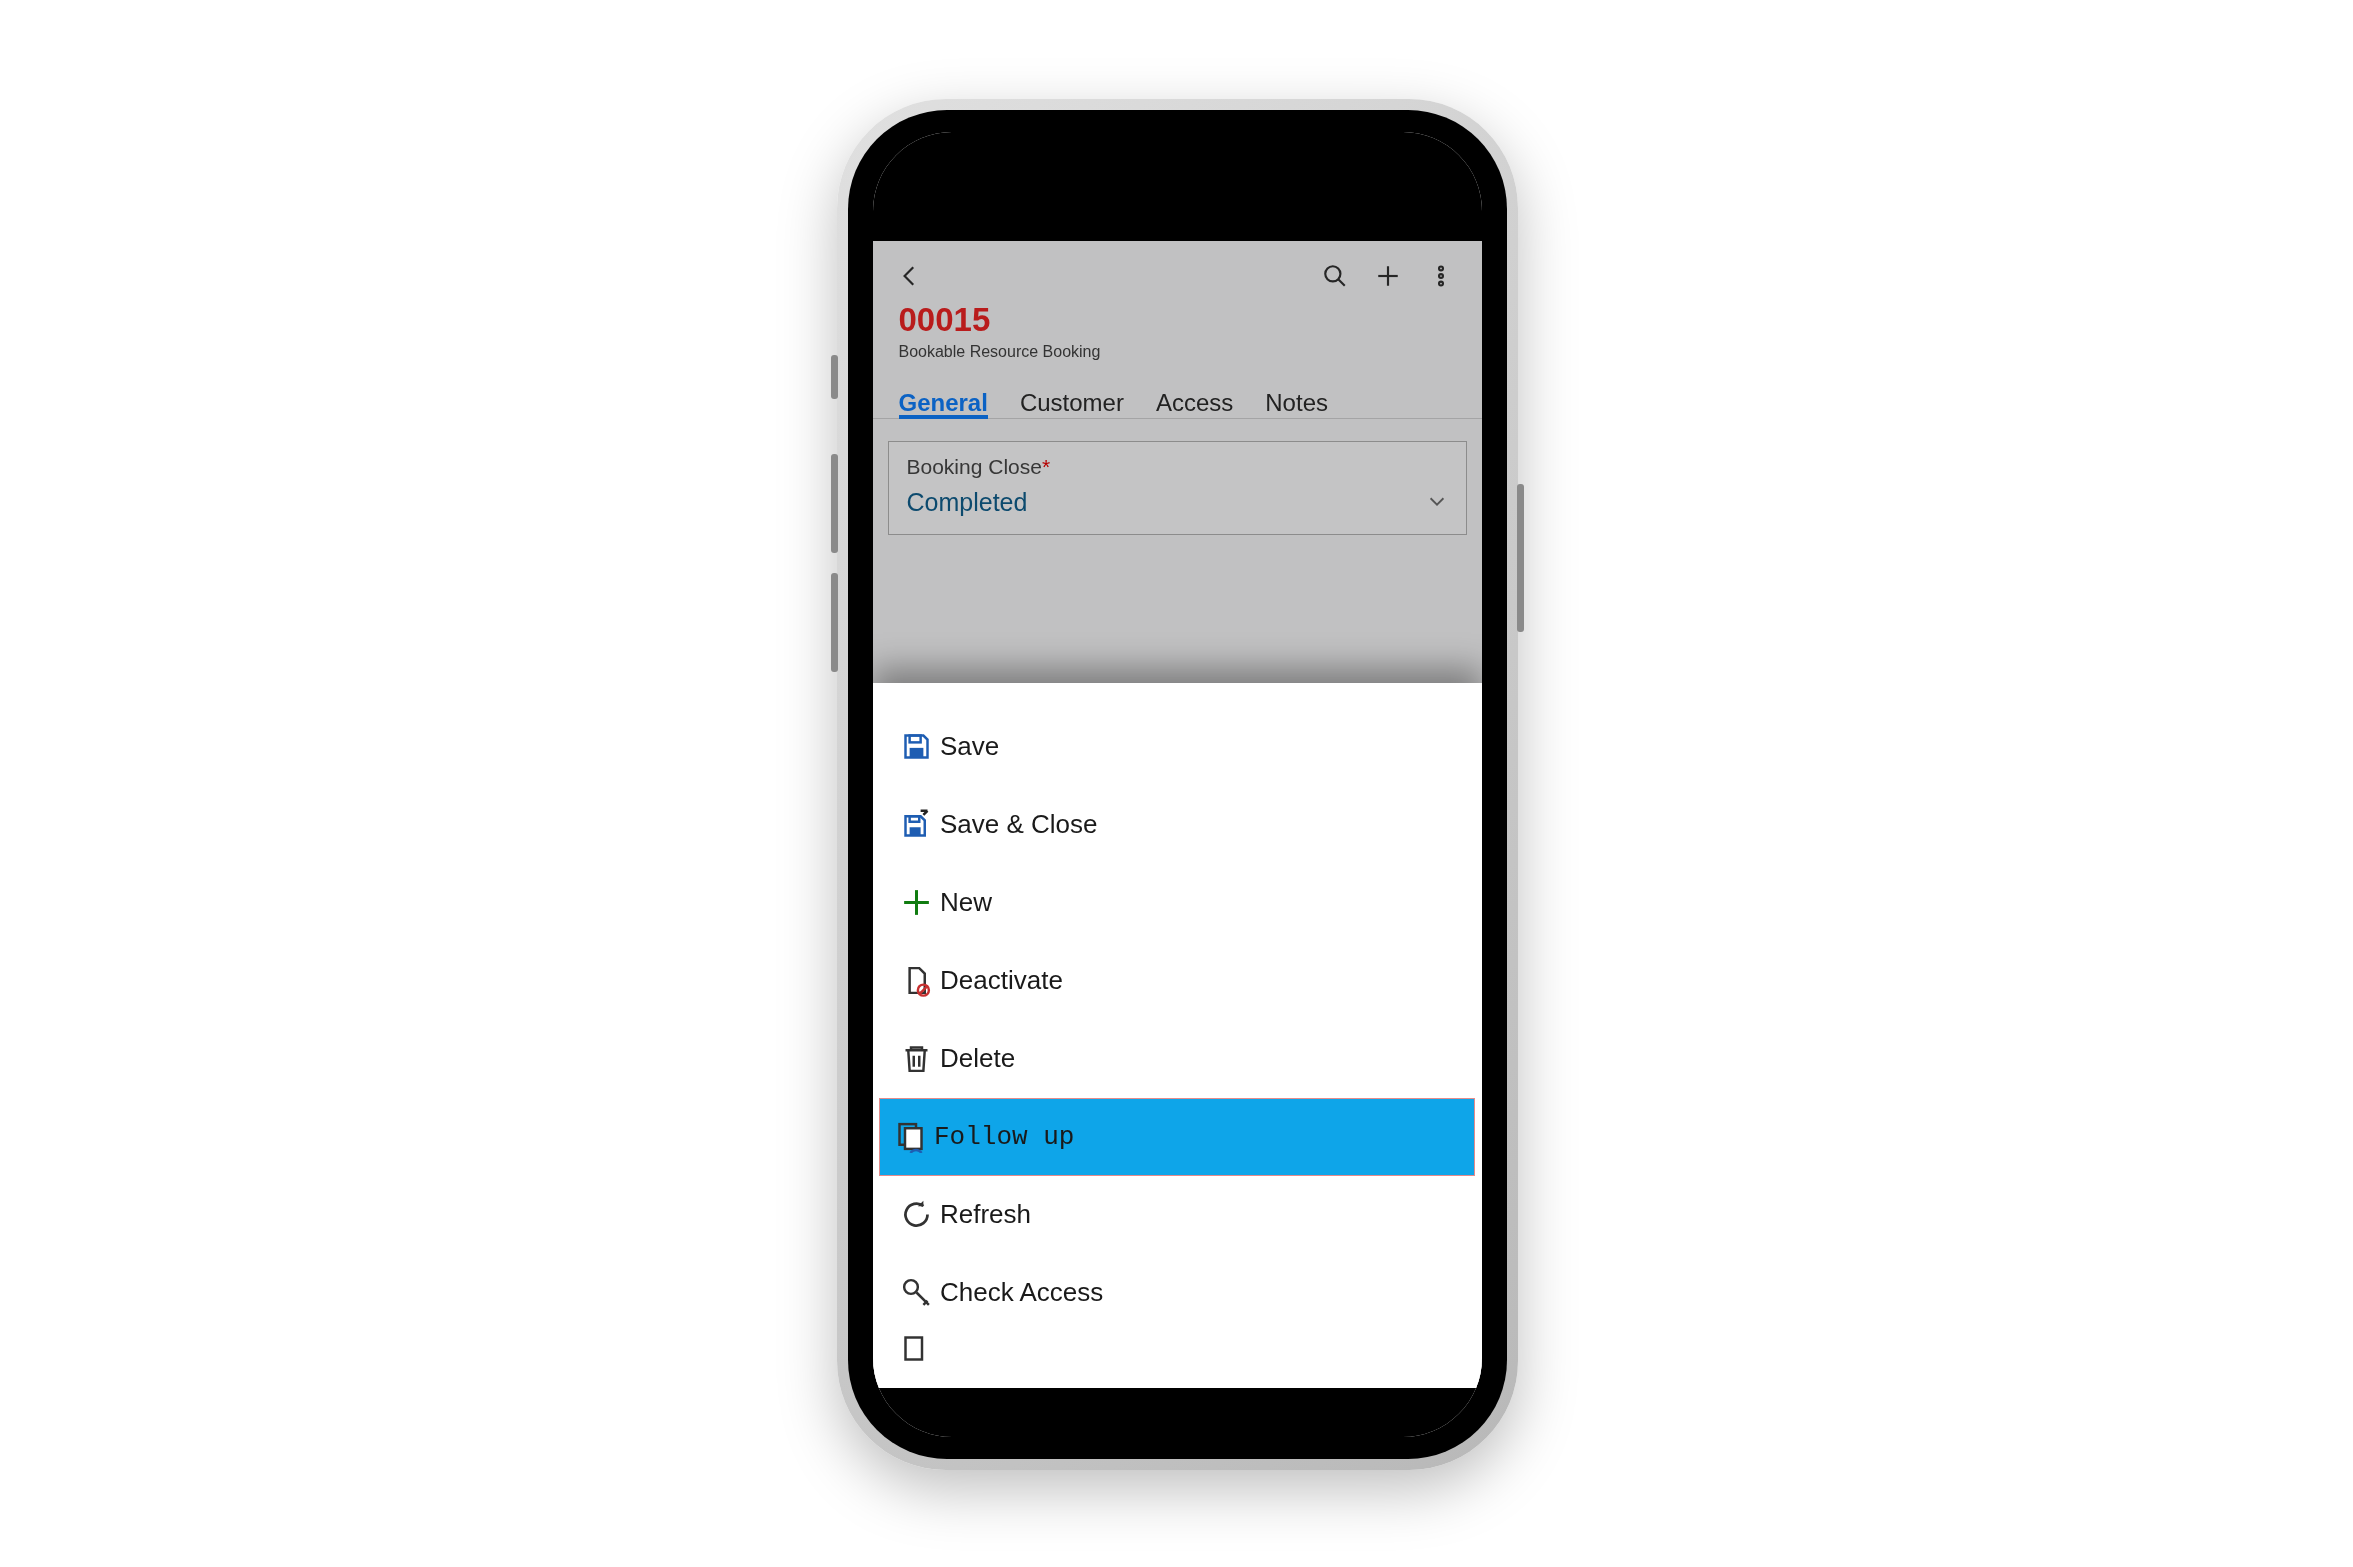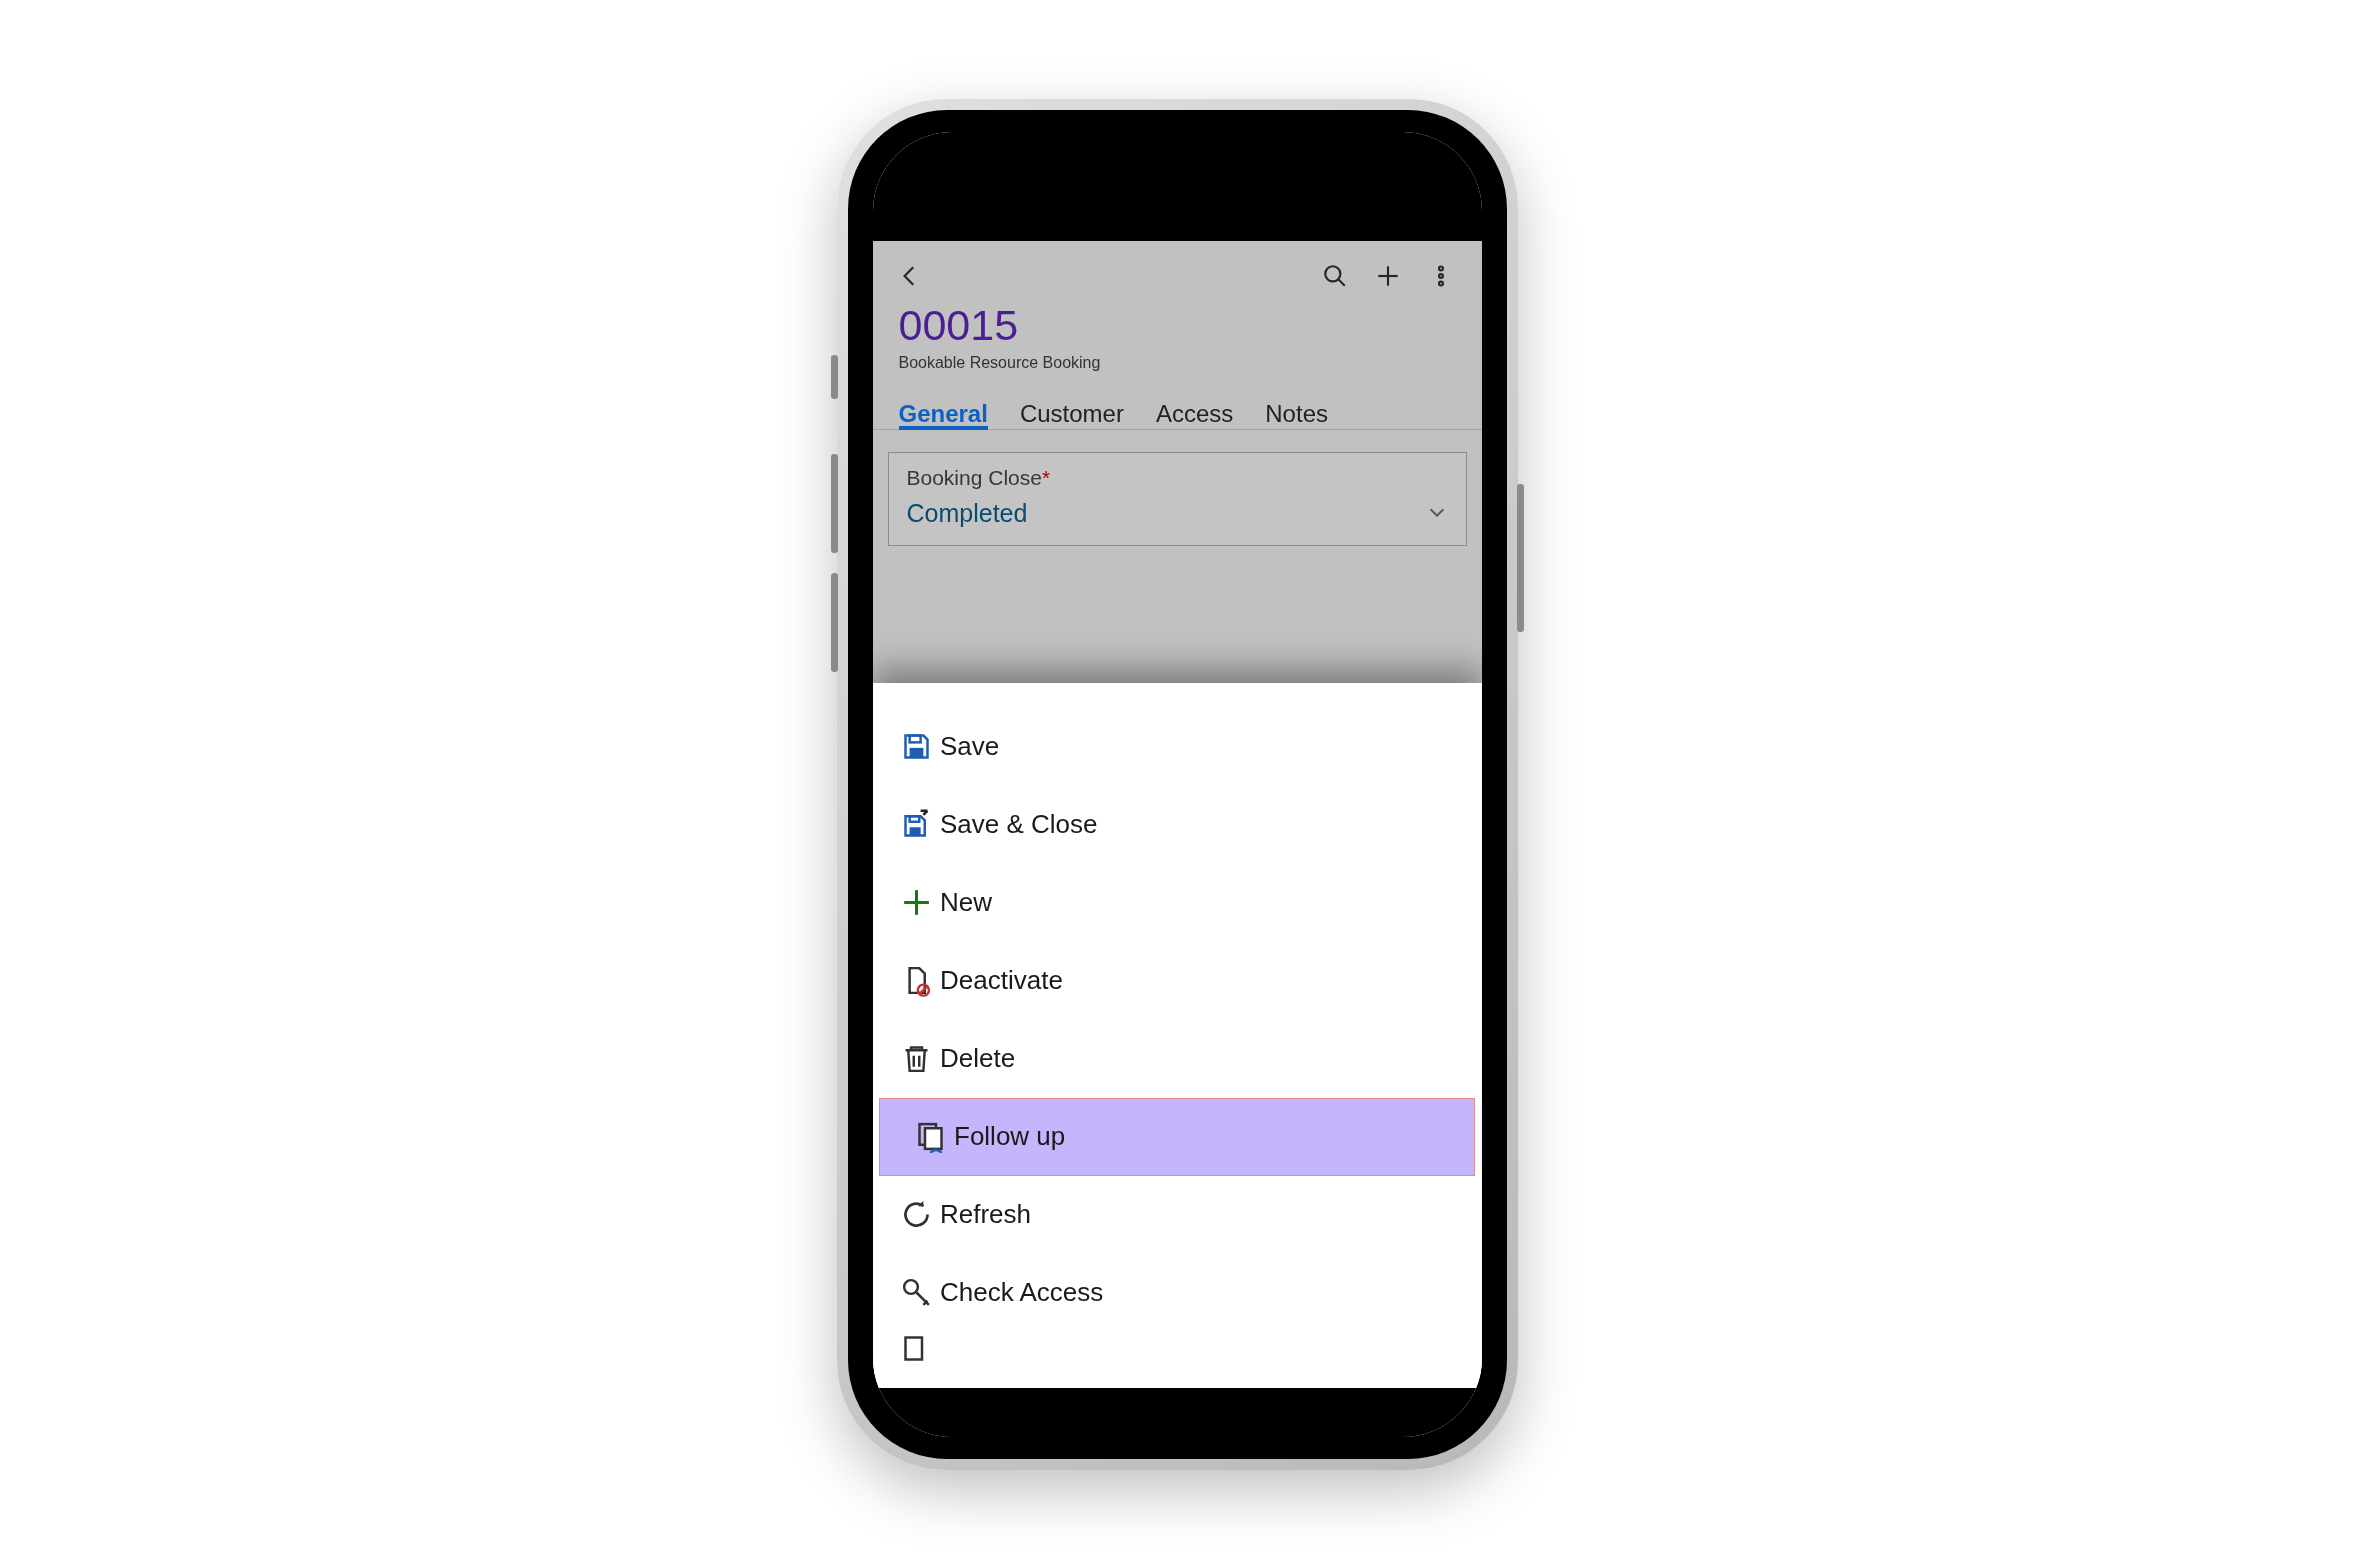--- a/index.html
+++ b/index.html
@@ -107,21 +107,21 @@
     display: flex;
     align-items: center;
     justify-content: space-between;
     padding: 20px 26px 10px 22px;
   }
   .hdr-icons { display:flex; gap: 23px; align-items:center; }
   .icon-btn { width: 30px; height: 30px; display:flex; align-items:center; justify-content:center; color:#262626; }
   .icon-btn svg { width: 26px; height: 26px; stroke: currentColor; fill:none; stroke-width:2; }
 
   .title-block { padding: 0 26px 13px 26px; }
-  .rec-title { font-size: 43px; font-weight: 400; color:#4c1d95; }
+  .rec-title { font-size: 33px; font-weight: 700; color:#b91c1c; }
   .rec-sub   { font-size: 16px; color:#333; margin-top: 4px; }
 
   
   .tabs {
     display:flex;
     gap: 32px;
     padding: 15px 26px 0 26px;
     border-bottom: 1.5px solid rgba(0,0,0,.15);
   }
   .tab {
@@ -169,23 +169,24 @@
     display:flex;
     align-items:center;
     gap: 7px;
     padding: 13px 28px;
     font-size: 26px;
     color:#1a1a1a;
     min-height: 78px;
   }
   .menu-item.highlight {
     border: 1.5px solid #e48b8b;
-    background: #c4b5fd;
+    background: #0ea5e9;
     margin: 0 7px;
-    padding: 12px 34px;
+    padding: 12px 14px;
+    font-family: Liberation Mono, monospace;
   }
   .mi-icon {
     width: 33px; height: 33px;
     display:flex; align-items:center; justify-content:center;
     color:#323232;
   }
   .mi-icon svg { width:100%; height:100%; }
   .mi-icon.blue  { color:#1e5db2; }
   .mi-icon.green { color:#107c10; }
   .mi-icon.red-accent { color:#323232; }

